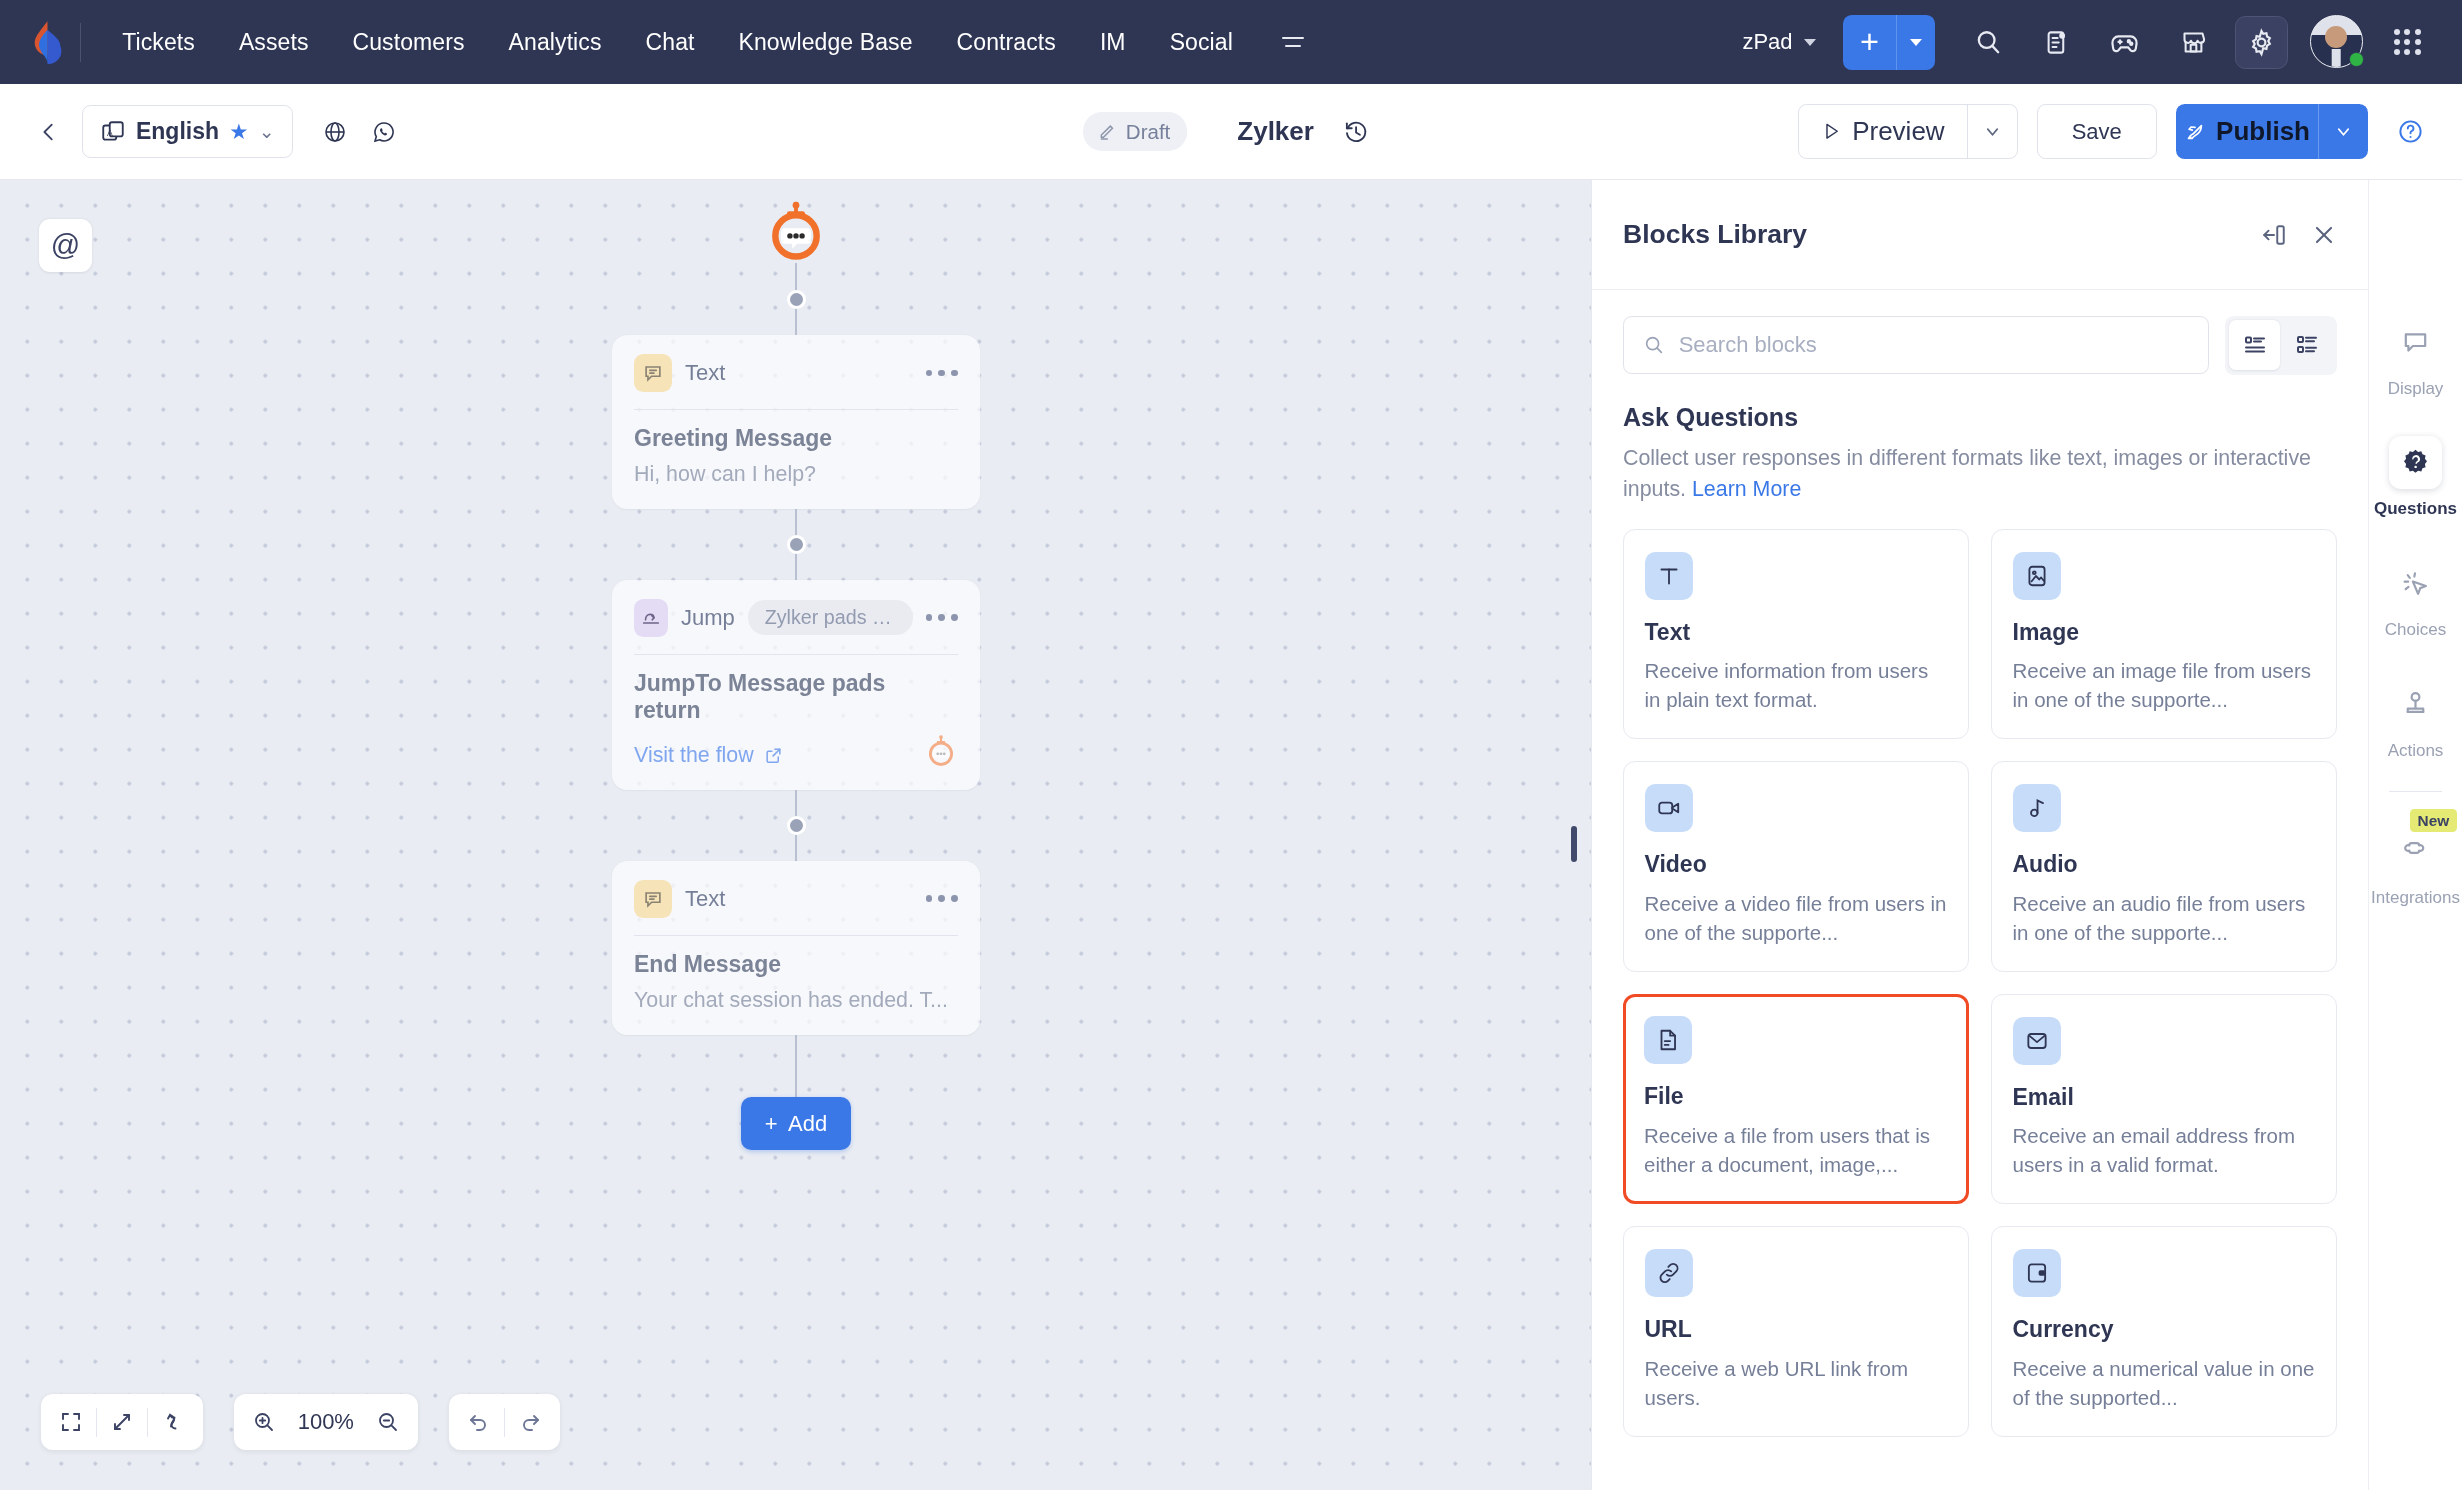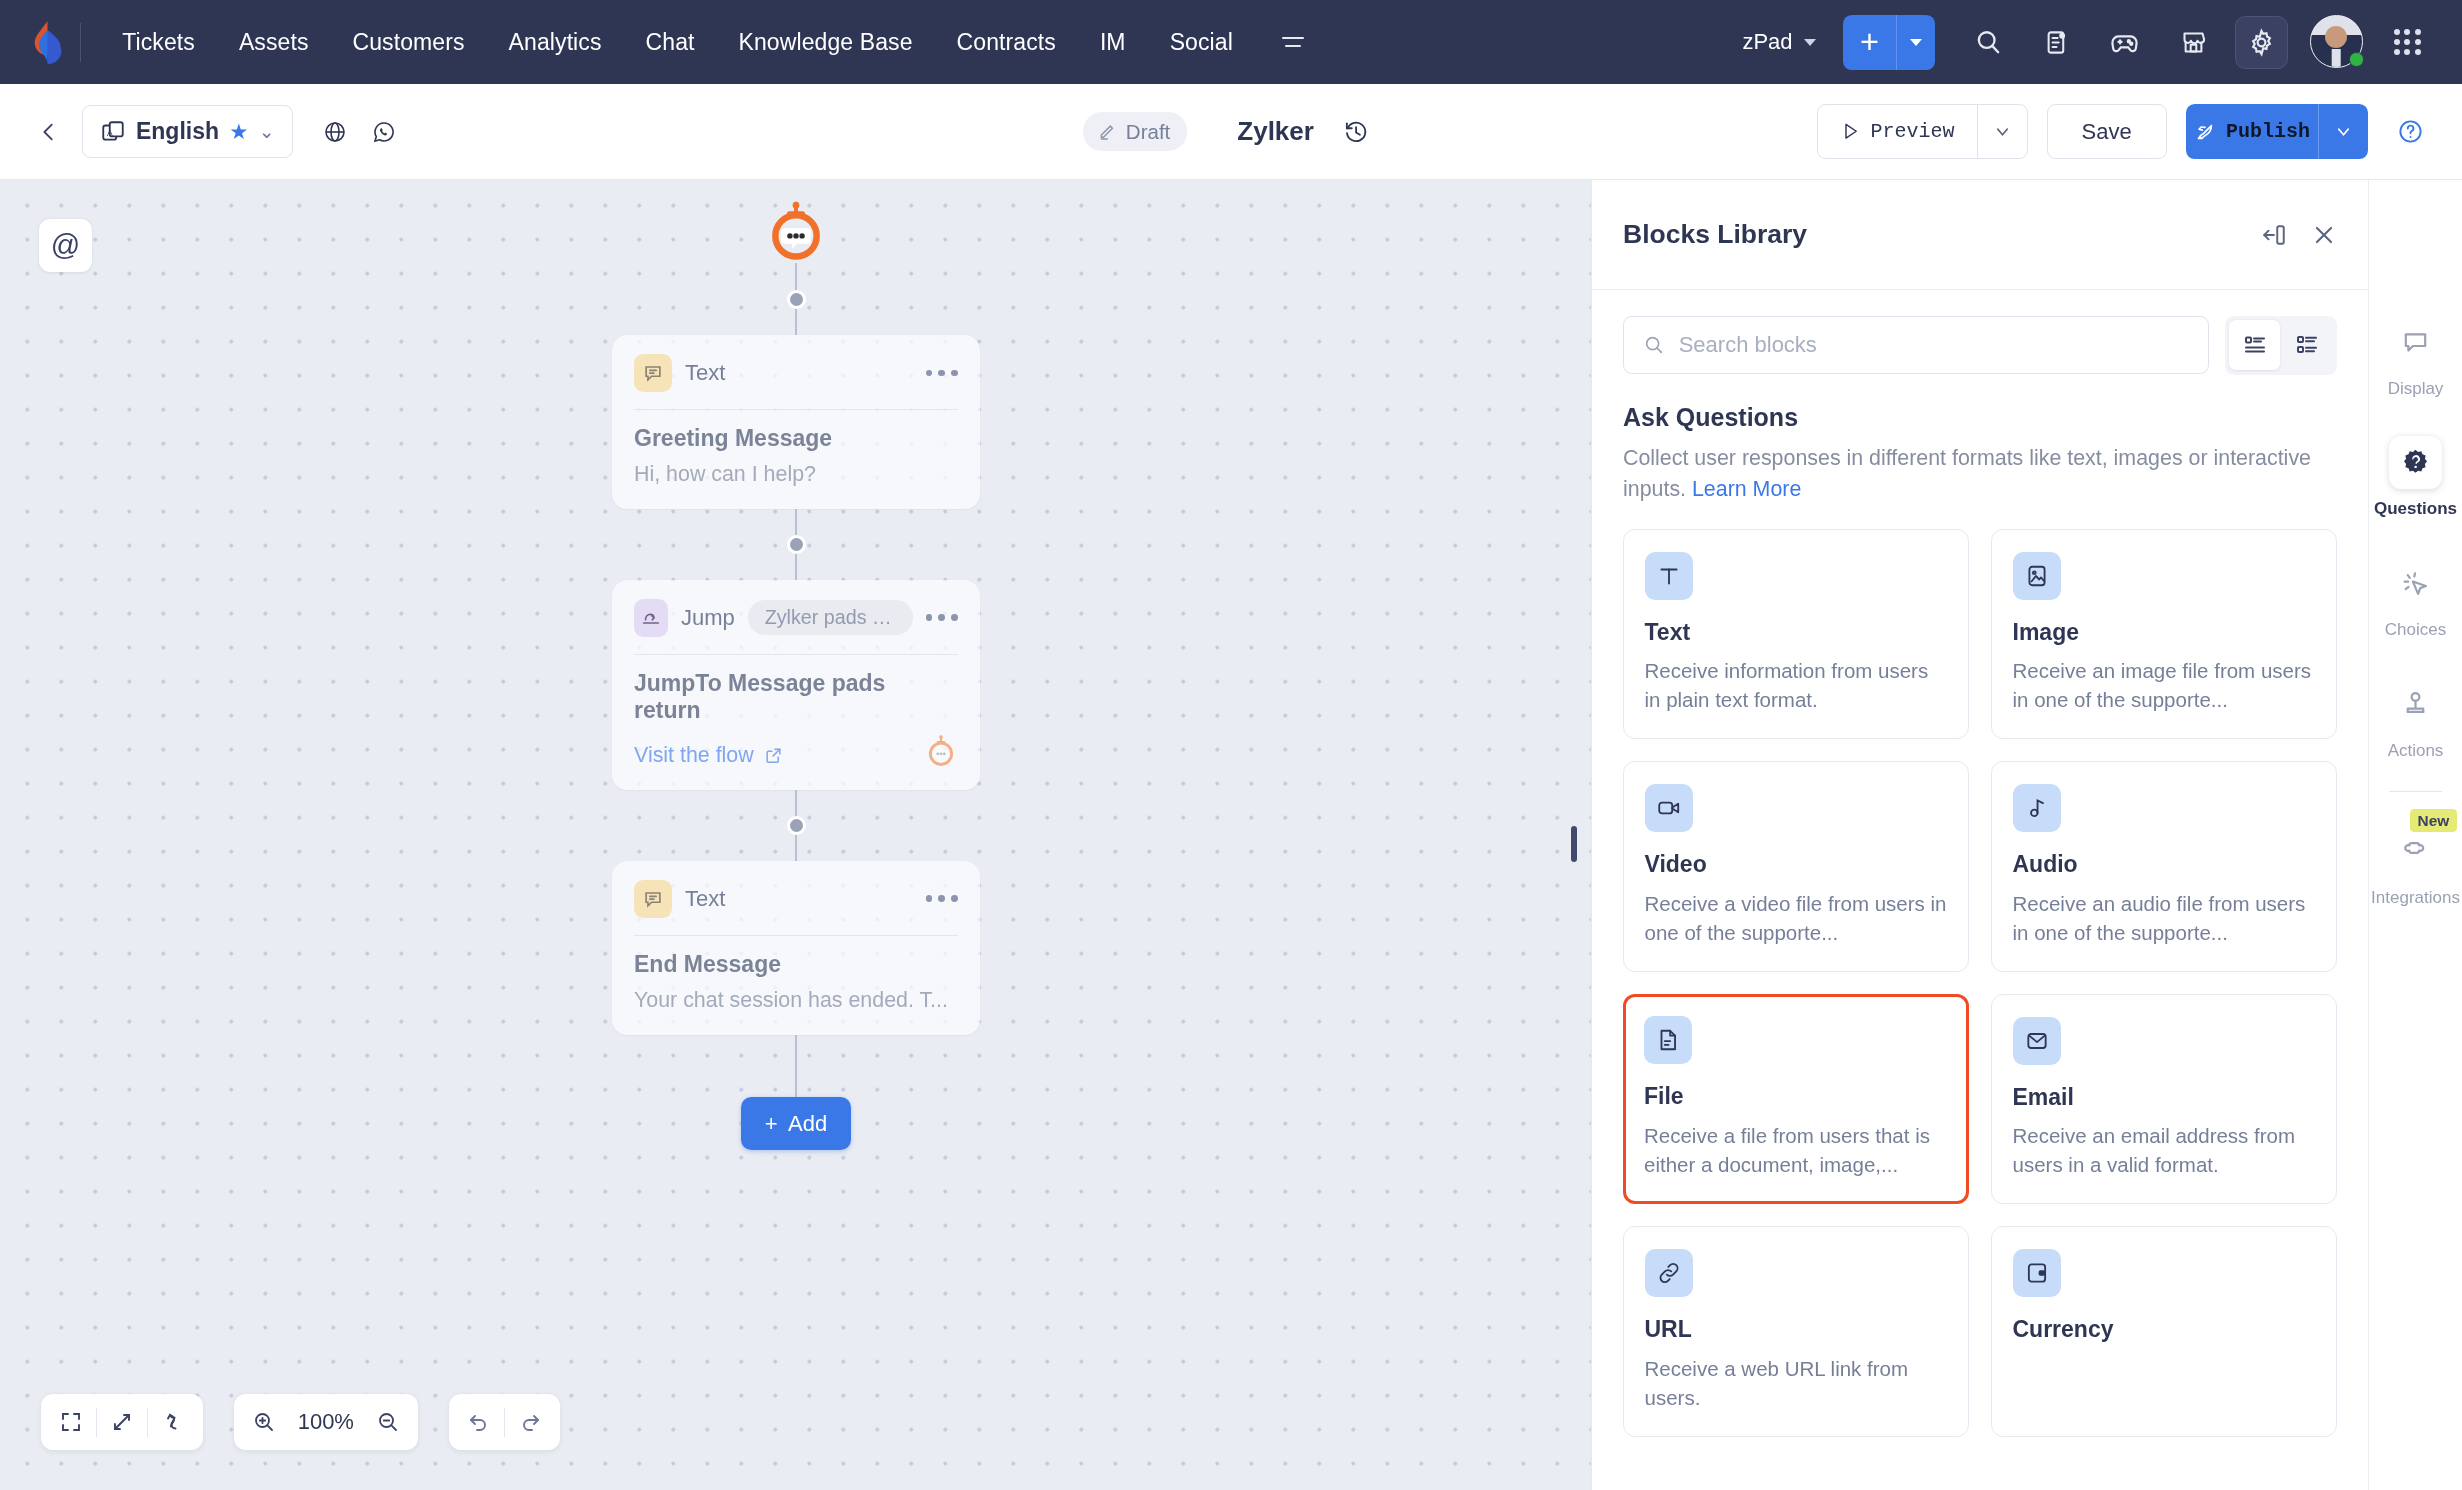--- a/index.html
+++ b/index.html
@@ -101,21 +101,21 @@
   }
   .draft-chip {
     display: flex; align-items: center; gap: 8.6px; background: #eef0f5; border-radius: 19px;
     padding: 7.7px 17px 7.7px 13.7px; color: #77809a; font-size: 20.5px;
   }
   .flow-title { color: #2f3654; font-size: 26px; font-weight: 700; margin-left: 31px; }
   .subbar-right { margin-left: auto; display: flex; align-items: center; gap: 19px; }
   .split-btn { display: flex; align-items: stretch; border: 0.9px solid #dfe2ea; border-radius: 8.6px; overflow: hidden; background: #fff;}
   .split-btn .main {
     display: flex; align-items: center; gap: 10.3px; padding: 0 22px; height: 53px;
-    color: #2f3654; font-size: 20px; cursor: pointer; font-family: Liberation Mono, monospace;
+    color: #2f3654; font-size: 26px; cursor: pointer;
   }
   .split-btn .arrow {
     width: 50px; display: flex; align-items: center; justify-content: center;
     border-left: 0.9px solid #dfe2ea; cursor: pointer;
   }
   .btn-plain {
     border: 0.9px solid #dfe2ea; border-radius: 8.6px; height: 55px; padding: 0 34px;
     display: flex; align-items: center; color: #2f3654; font-size: 22px; background: #fff; cursor: pointer;
   }
   .split-btn.primary { border: none; }
@@ -796,20 +796,21 @@
       </div>
 
       <div class="block-card">
         <div class="block-ic">
           <svg width="26" height="26" viewBox="0 0 24 24" fill="none" stroke="#2f3654" stroke-width="1.7" stroke-linejoin="round">
             <rect x="4.5" y="4" width="15" height="16" rx="2.5"></rect>
             <rect x="13.5" y="9.5" width="6" height="5" rx="1.6" fill="#2f3654" stroke="none"></rect>
           </svg>
         </div>
         <div class="block-name">Currency</div>
+        <div class="block-desc">Receive a numerical value in one of the supported...</div>
       </div>
 
     </div>
   </div>
 </div>
 
 <div class="rail">
 
   <div class="rail-item">
     <div class="rail-ic-wrap">

